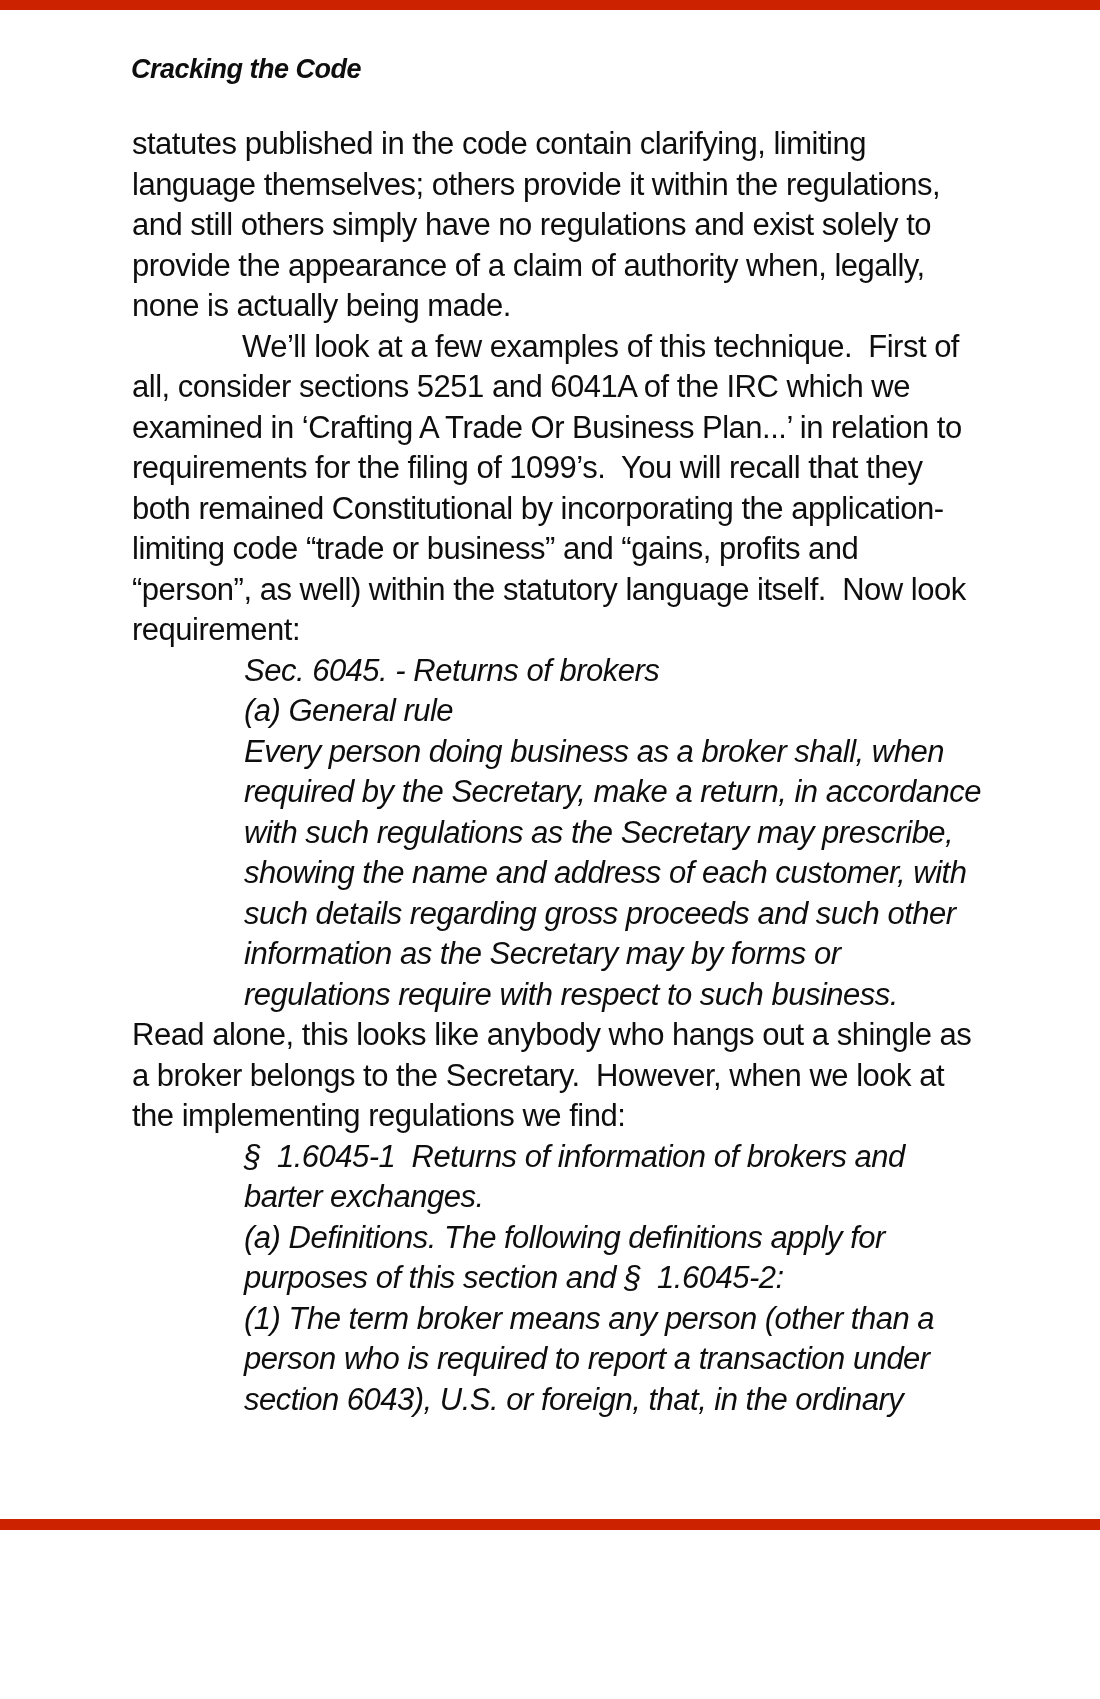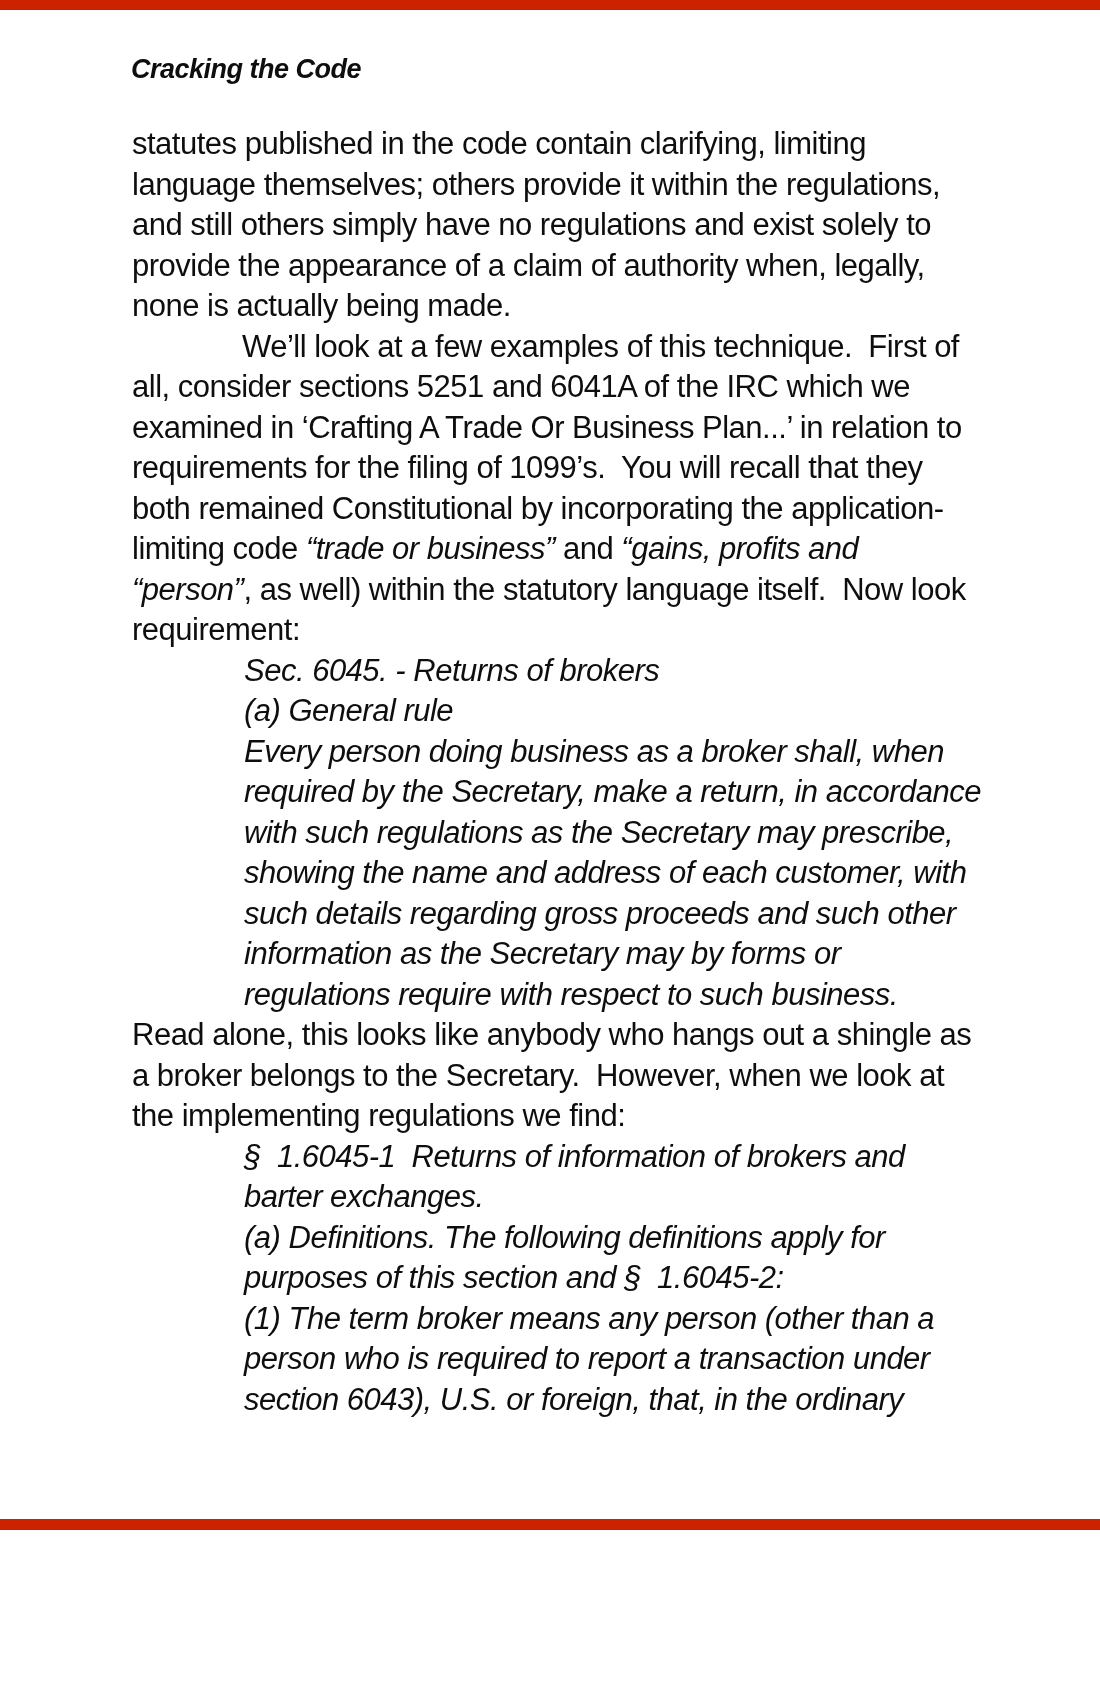--- a/index.html
+++ b/index.html
@@ -47,21 +47,21 @@
     letter-spacing: -0.5px;
     white-space: pre;
   }
   .line.quote {
     padding-left: 112px;
     font-style: italic;
   }
   .line.indent {
     padding-left: 110px;
   }
-  .it { font-style: italic; }
+  .it { }
   .page-number {
     position: absolute;
     left: 140px;
     top: 1700px;
     font-size: 27px;
     letter-spacing: 0.5px;
     white-space: pre;
   }
 </style>
 </head>

